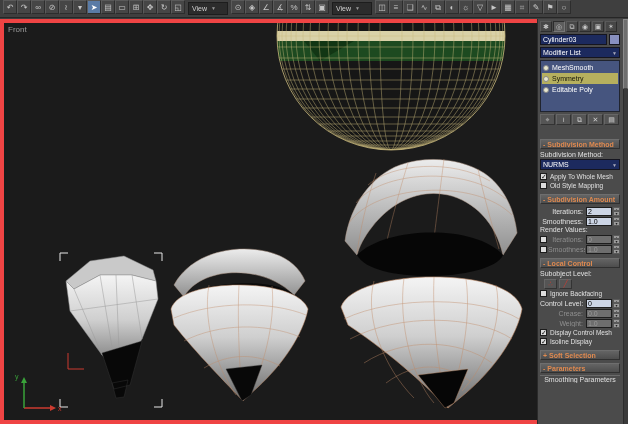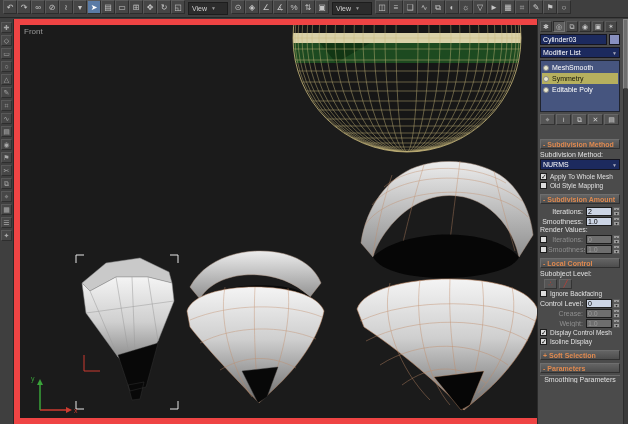--- a/index.html
+++ b/index.html
@@ -17,21 +17,21 @@
     border:1px solid #1d1d1d;display:inline-flex;align-items:center;gap:4px;min-width:40px;margin:0 2px}
   .tdrop .arr{font-size:5px;color:#999}
 
   
   .leftbar{position:absolute;top:19px;left:0;width:14px;bottom:0;background:#3f3f3f;border-right:1px solid #272727;
     display:flex;flex-direction:column;align-items:center;gap:2px;padding-top:3px}
   .licon{display:block;width:11px;height:11px;font-size:7px;line-height:10px;text-align:center;color:#a8a8a8;
     background:#474747;border:1px solid #585858;border-bottom-color:#2e2e2e;border-right-color:#2e2e2e;overflow:hidden}
 
   
-  .viewport{position:absolute;top:19px;left:14px;width:613px;height:405px;background:#1b1b1b;border:6px solid #ef4444;overflow:hidden}
+  .viewport{position:absolute;top:19px;left:0;width:613px;height:405px;background:#1b1b1b;border:4px solid #ef4444;overflow:hidden}
   .vplabel{position:absolute;top:2px;left:4px;color:#9a9a9a;font-size:8px;z-index:2}
   .viewport svg{position:absolute;top:0;left:0}
 
   
   .panel{position:absolute;top:19px;right:0;width:91px;bottom:0;background:#4b4b4b;border-left:1px solid #2a2a2a;
     font-size:7px;color:#d8d8d8;padding:2px 8px 0 2px}
   .pscroll{position:absolute;right:0;top:0;bottom:0;width:5px;background:#3a3a3a;border-left:1px solid #2c2c2c}
   .pthumb{position:absolute;right:0;top:0;width:5px;height:70px;background:#6e6e6e;border:1px solid #8a8a8a;border-bottom-color:#444}
   .ptabs{display:flex;gap:1px;margin-bottom:2px}
   .ptab{width:12px;height:11px;font-size:7px;line-height:10px;text-align:center;color:#c6c6c6;background:#474747;

